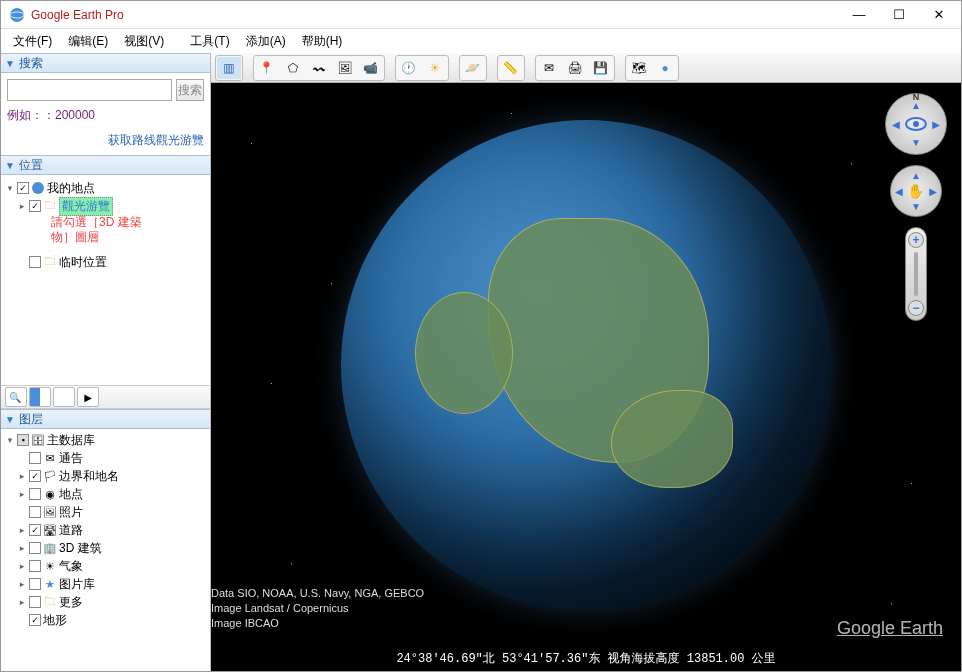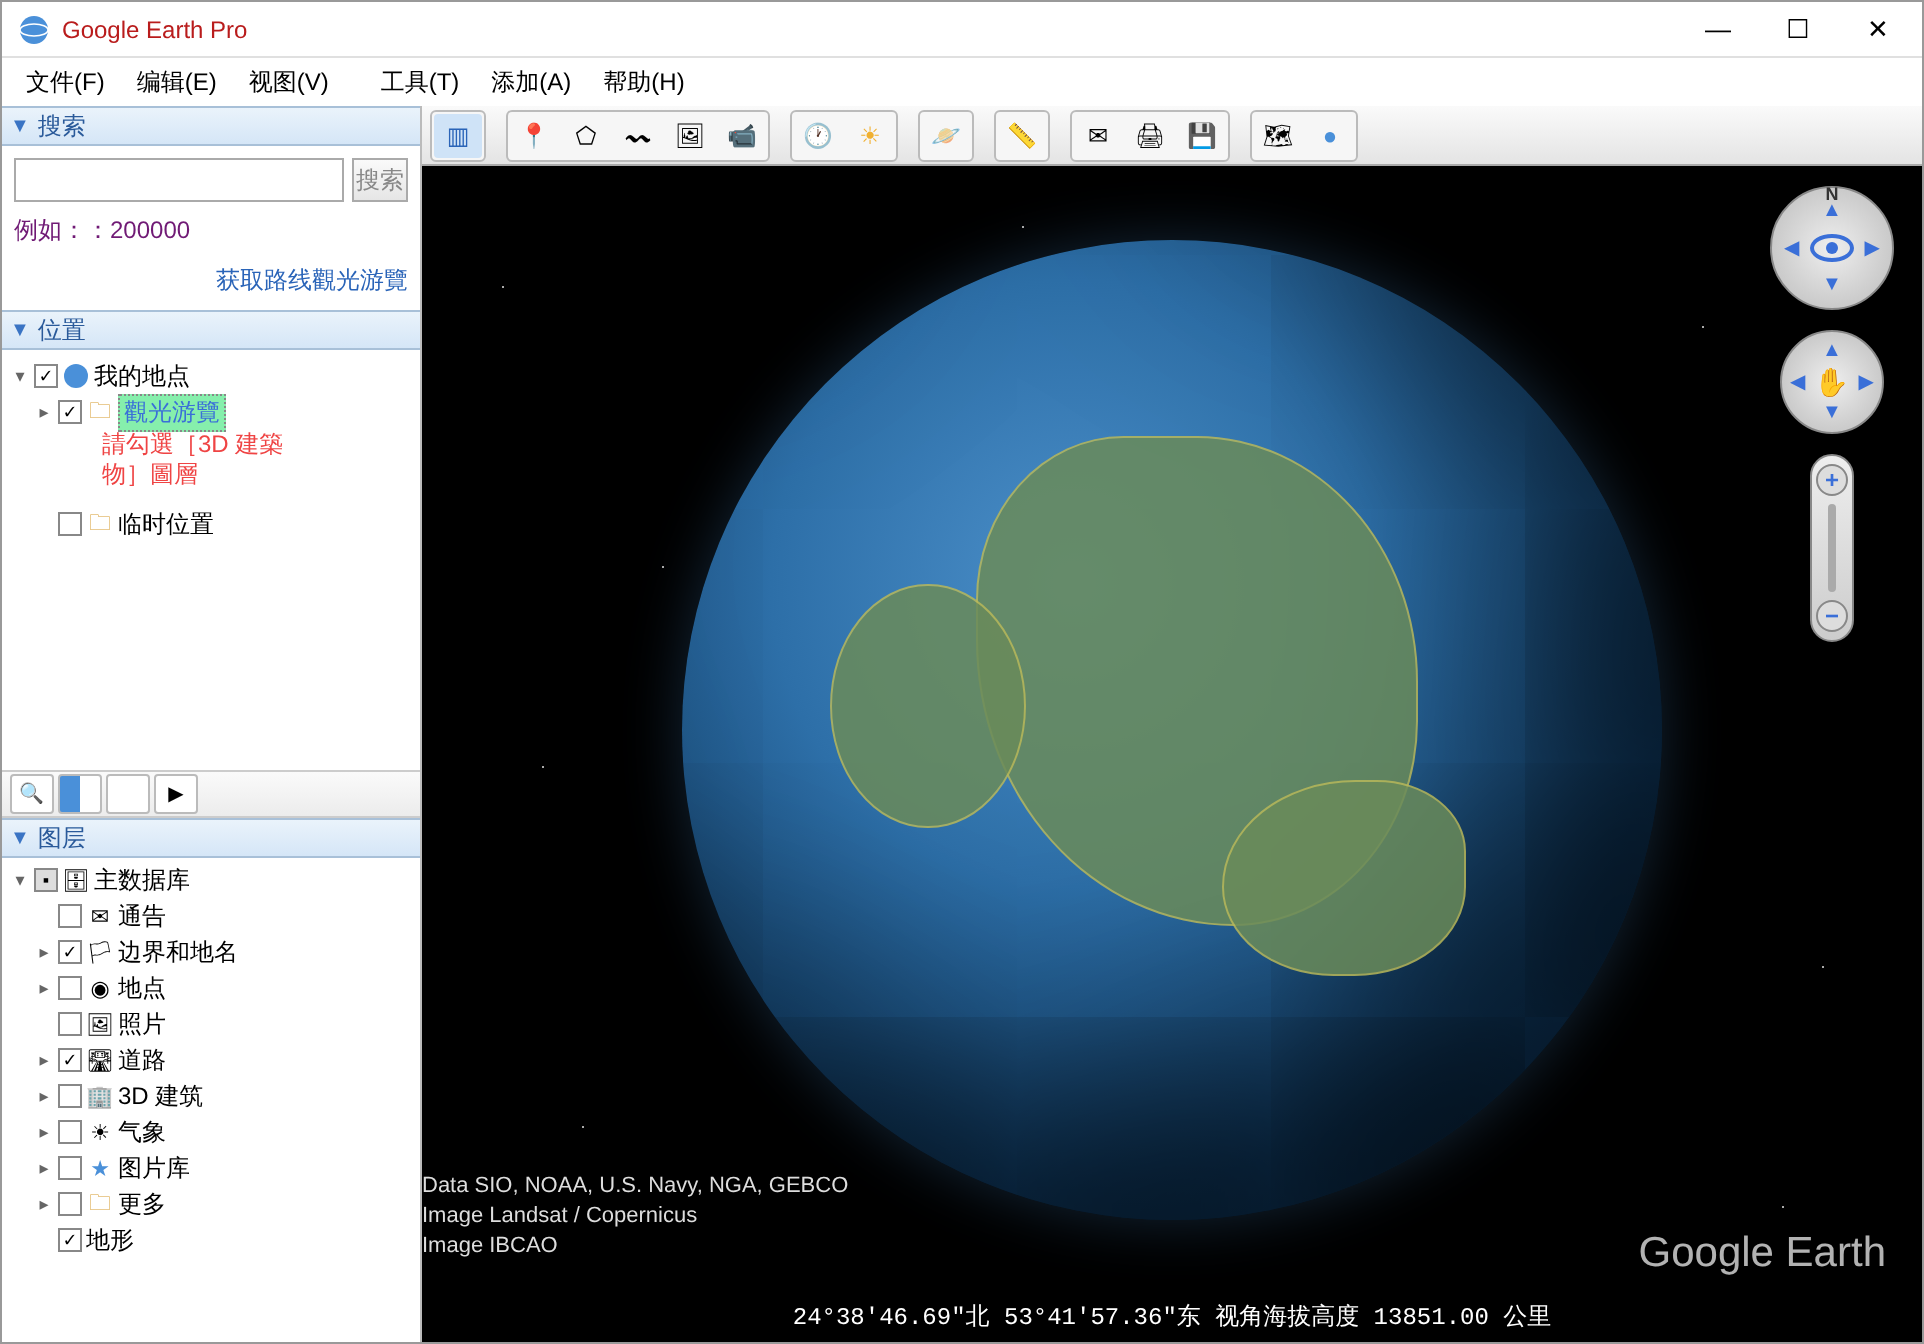--- a/index.html
+++ b/index.html
@@ -43,21 +43,21 @@
 .toolbar { height: 30px; background: linear-gradient(#fafafa,#e4e4e4); border-bottom: 1px solid #aaa; display: flex; align-items: center; padding: 0 4px; gap: 2px; }
 .toolbar .grp { display: flex; gap: 2px; border: 1px solid #bbb; border-radius: 3px; padding: 1px; background: #f6f6f6; }
 .toolbar .tb { width: 24px; height: 22px; display: flex; align-items: center; justify-content: center; border-radius: 2px; font-size: 12px; }
 .toolbar .sep { width: 6px; }
 .viewport { flex: 1; position: relative; background: #000 radial-gradient(circle at 50% 48%, #000 0%, #000 100%); overflow: hidden; }
 .stars { position: absolute; inset: 0; }
 .star { position: absolute; width: 1px; height: 1px; background: #aaa; }
 .globe { position: absolute; left: 50%; top: 48%; width: 490px; height: 490px; margin-left: -245px; margin-top: -245px; border-radius: 50%; background: radial-gradient(circle at 40% 35%, #4b8fc9 0%, #2d6fa8 35%, #0f3a62 70%, #041e38 100%); box-shadow: inset -60px -60px 120px rgba(0,0,0,0.7), 0 0 30px rgba(80,150,220,0.25); overflow: hidden; }
 .land { position: absolute; background: #6a8b5a; border: 1px solid #b8b85a; opacity: 0.85; }
 .attrib { position: absolute; bottom: 40px; width: 100%; text-align: left; color: #ddd; font-size: 11px; font-family: "Courier New", monospace; text-shadow: 0 0 3px #000; line-height: 15px; }
-.watermark { position: absolute; right: 18px; bottom: 32px; color: #eee; font-size: 21px; opacity: 0.75; font-family: Arial; }
+.watermark { position: absolute; right: 18px; bottom: 32px; color: #eee; font-size: 18px; opacity: 0.75; font-family: Arial; text-decoration: underline; }
 .statusbar { position: absolute; bottom: 4px; width: 100%; text-align: center; color: #fff; font-size: 12px; font-family: "Courier New", monospace; text-shadow: 0 0 3px #000; }
 .nav { position: absolute; right: 12px; top: 10px; width: 66px; display: flex; flex-direction: column; align-items: center; gap: 10px; }
 .compass { width: 62px; height: 62px; border-radius: 50%; background: radial-gradient(circle,#eee,#bbb); border: 1px solid #888; position: relative; display: flex; align-items: center; justify-content: center; }
 .compass .n { position: absolute; top: -2px; font-size: 9px; font-weight: bold; color: #333; }
 .compass .eye { width: 22px; height: 14px; border: 2px solid #3a6fd8; border-radius: 50%; display: flex; align-items: center; justify-content: center; }
 .compass .eye::after { content: ""; width: 6px; height: 6px; background: #3a6fd8; border-radius: 50%; }
 .compass .arr { position: absolute; color: #3a6fd8; font-size: 10px; }
 .pan { width: 52px; height: 52px; border-radius: 50%; background: radial-gradient(circle,#eee,#bbb); border: 1px solid #888; position: relative; display: flex; align-items: center; justify-content: center; }
 .pan .hand { font-size: 14px; color: #3a6fd8; }
 .pan .arr { position: absolute; color: #3a6fd8; font-size: 10px; }

